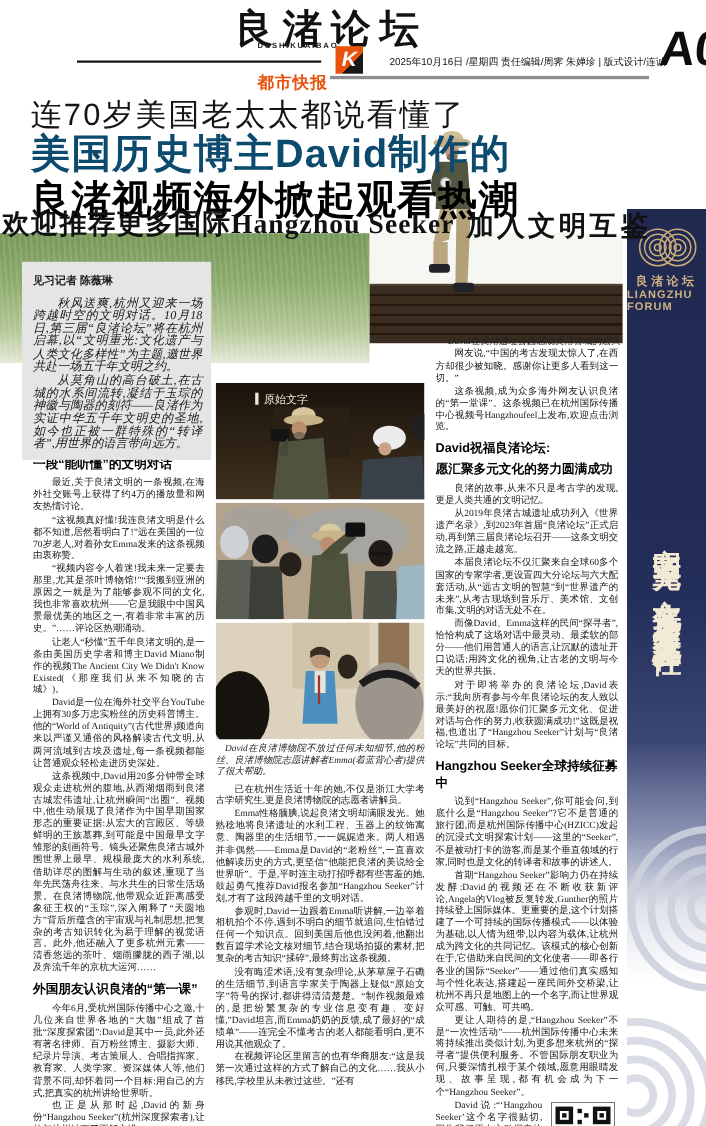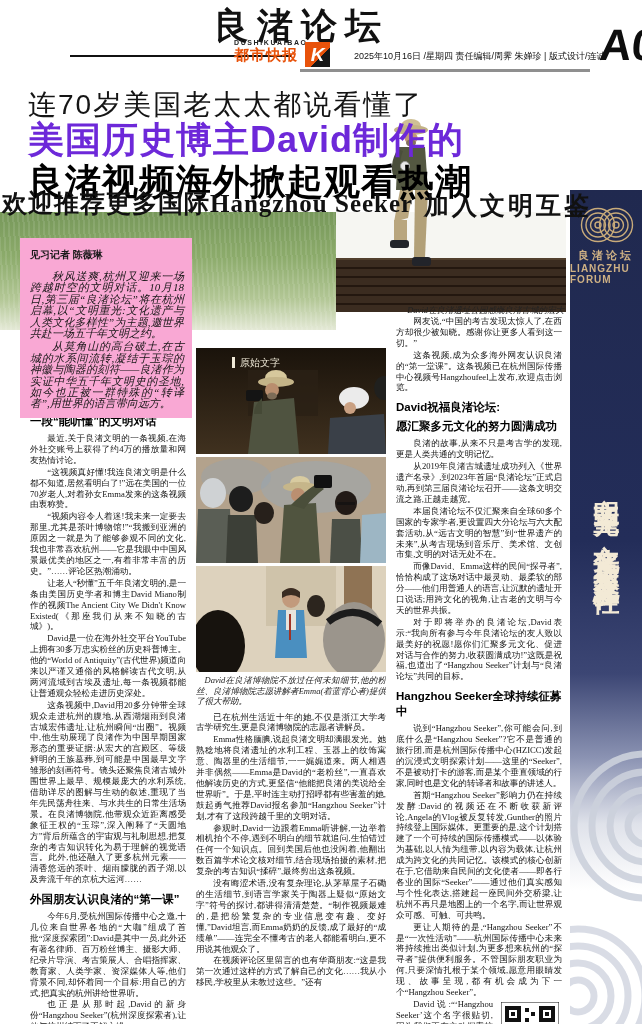--- a/index.html
+++ b/index.html
@@ -5,31 +5,31 @@
   html,body{margin:0;padding:0;background:#e9e9e9;}
   .page{position:relative;width:642px;height:1024px;background:#fff;overflow:hidden;
         font-family:"Liberation Serif","DejaVu Serif",serif;color:#1a1a1a;padding-left:40px;}
 
   
   .masthead-title{position:absolute;top:2px;left:181px;width:240px;text-align:center;
       font-family:"Liberation Sans","DejaVu Sans",sans-serif;font-weight:700;font-size:36px;letter-spacing:8px;color:#111;}
   .rule-left{position:absolute;top:55px;left:70px;width:222px;height:2px;background:#111;}
   .brand{position:absolute;top:39px;left:234px;}
   .brand-en{font-family:"Liberation Sans",sans-serif;font-size:7px;font-weight:700;letter-spacing:1.6px;color:#222;}
-  .brand-cn{font-family:"Liberation Sans",sans-serif;font-size:15px;font-weight:800;color:#e8520a;letter-spacing:1px;}
+  .brand-cn{font-family:"Liberation Sans",sans-serif;font-size:15px;font-weight:800;color:#e8520a;letter-spacing:1px;margin-top:20px;}
   .k-logo{position:absolute;top:42px;left:305px;width:25px;height:25px;
       background:linear-gradient(135deg,#e8520a 62%,#181818 62%);color:#fff;
       font-family:"Liberation Sans",sans-serif;font-weight:800;font-style:italic;font-size:19px;text-align:center;line-height:25px;}
   .date-line{position:absolute;top:50px;left:354px;font-family:"Liberation Sans",sans-serif;font-size:9px;color:#111;white-space:nowrap;}
   .rule-thick{position:absolute;top:69px;left:300px;width:290px;height:3px;background:#8f8f8f;}
   .page-no{position:absolute;top:20px;right:1px;font-family:"Liberation Sans",sans-serif;font-weight:800;font-size:44px;color:#0d0d0d;transform:skewX(-6deg);}
 
   
   .kicker{position:absolute;top:86px;left:28px;font-family:"Liberation Sans",sans-serif;font-size:28px;font-weight:500;letter-spacing:2px;color:#151515;z-index:6;}
-  .headline-1{position:absolute;top:116px;left:28px;font-family:"Liberation Sans",sans-serif;font-size:36px;font-weight:900;letter-spacing:1px;color:#6d28d9;z-index:6;}
+  .headline-1{position:absolute;top:116px;left:28px;font-family:"Liberation Sans",sans-serif;font-size:36px;font-weight:900;letter-spacing:1px;color:#0c4a6e;z-index:6;}
   .headline-2{position:absolute;top:158px;left:28px;font-family:"Liberation Sans",sans-serif;font-size:36px;font-weight:900;letter-spacing:1px;color:#000;z-index:6;}
   .subhead-left{position:absolute;top:187px;left:2px;font-size:25px;font-weight:700;letter-spacing:1px;color:#111;z-index:6;}
   .subhead-right{position:absolute;top:189px;left:424px;font-size:25px;font-weight:700;letter-spacing:3px;color:#111;z-index:6;}
 
   
   .banner{position:absolute;left:0;top:212px;width:566px;height:118px;z-index:1;}
   .grass{position:absolute;left:0;top:0;width:336px;height:118px;
      background:repeating-linear-gradient(86deg,rgba(255,255,255,.10) 0 2px,rgba(0,0,0,0) 2px 5px),
                 linear-gradient(180deg,#77985a 0%,#8cab6b 38%,#b3c796 74%,#e4e9d6 100%);}
   .sky{position:absolute;left:336px;top:0;width:230px;height:46px;background:#f6f6f2;}
@@ -43,21 +43,21 @@
   .sidebar{position:absolute;left:570px;top:190px;width:72px;height:834px;z-index:2;overflow:hidden;
      background:linear-gradient(180deg,#20294f 0%,#232d59 42%,#3c4674 58%,#8a92b2 68%,#dfe2ea 76%,#ffffff 84%);}
   .sb-logo{margin:14px auto 2px auto;display:block;}
   .sb-cn{text-align:center;color:#cfb184;font-size:11px;letter-spacing:3px;font-weight:700;}
   .sb-en{text-align:left;color:#cfb184;font-family:"Liberation Sans",sans-serif;font-size:10px;font-weight:700;letter-spacing:1px;line-height:11px;}
   .sb-vertical{writing-mode:vertical-rl;text-orientation:upright;margin:16px auto 0 auto;height:448px;
      font-size:26px;line-height:72px;letter-spacing:4px;color:#f3ead6;text-align:center;width:72px;font-weight:600;}
   .sb-ripples{position:absolute;left:0;bottom:0;}
 
   
-  .intro-box{position:absolute;left:20px;top:238px;width:172px;background:#f9a8d4;padding:10px 8px 6px 10px;z-index:3;box-sizing:border-box;}
+  .intro-box{position:absolute;left:20px;top:238px;width:172px;background:#e5e5e5;padding:10px 8px 6px 10px;z-index:3;box-sizing:border-box;}
   .byline{font-family:"Liberation Sans",sans-serif;font-size:10px;font-weight:700;margin-bottom:9px;}
   .intro-box p{font-size:11px;line-height:11.4px;font-style:italic;text-indent:2em;margin:0 0 2px 0;text-align:justify;color:#161616;}
 
   .col{position:absolute;overflow:hidden;z-index:2;}
   .col p{font-size:8.6px;line-height:10.9px;text-indent:2em;margin:0 0 1px 0;text-align:justify;color:#141414;}
   .col1{left:20px;top:414px;width:166px;height:610px;padding-left:10px;box-sizing:border-box;}
   .col2{left:196px;top:348px;width:190px;height:832px;}
   .col3{left:396px;top:316px;width:166px;height:708px;}
 
   .sec-head{font-family:"Liberation Sans",sans-serif;font-size:11.5px;font-weight:800;margin:7px 0 4px 0;color:#000;text-indent:0;}

